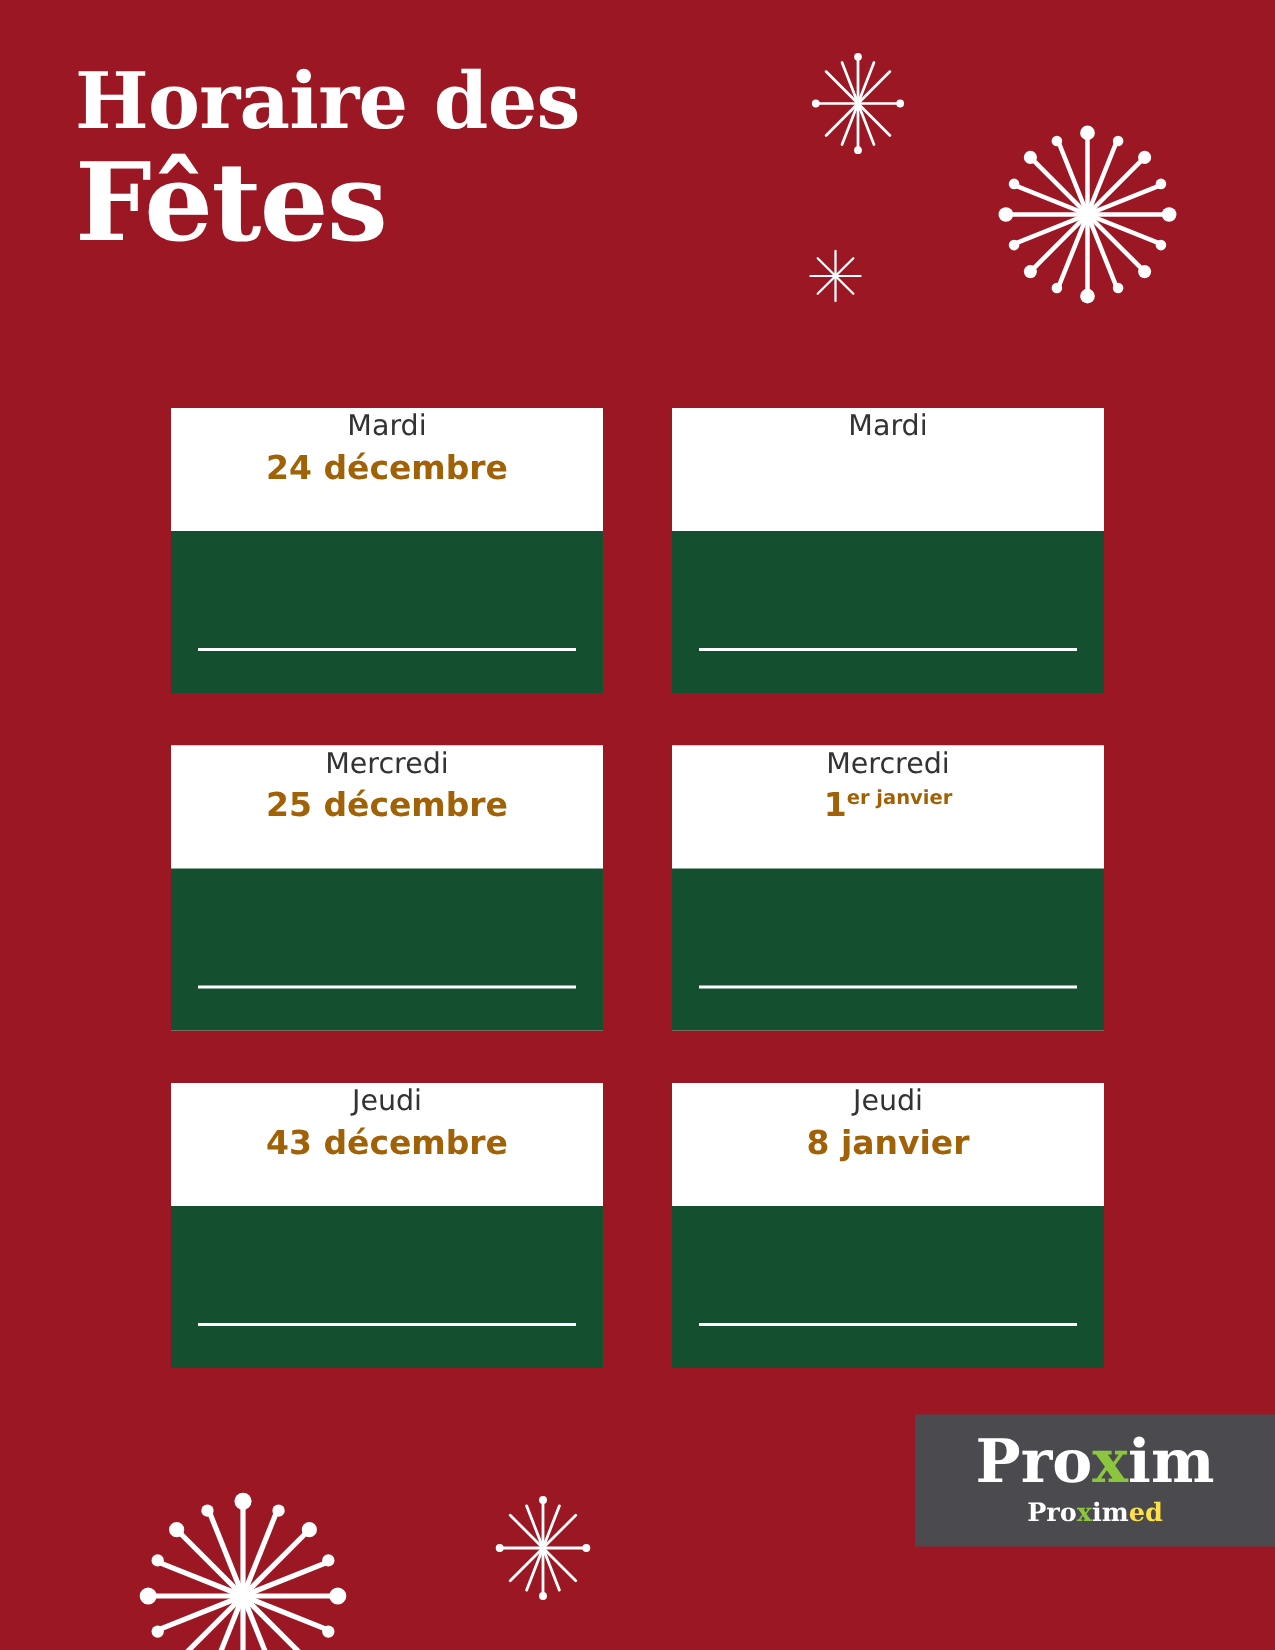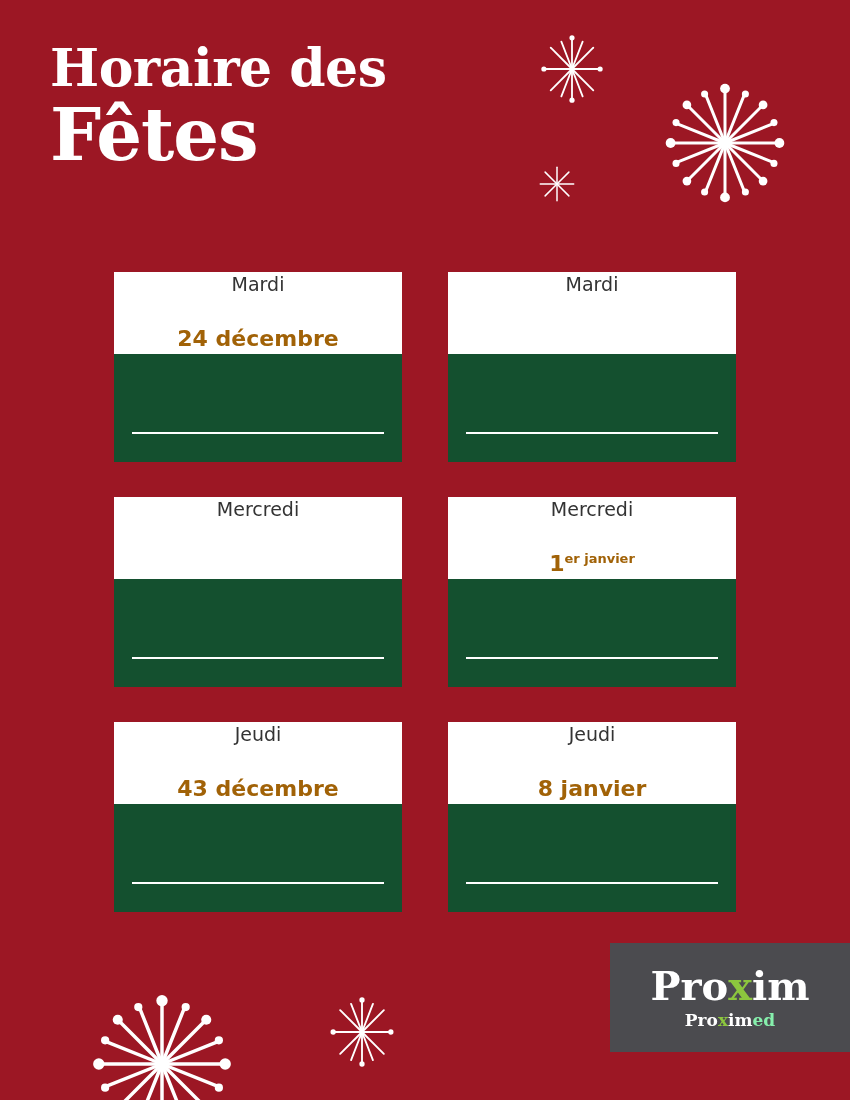--- a/index.html
+++ b/index.html
@@ -66,21 +66,21 @@
     width: 288px;
     height: 190px;
     display: flex;
     flex-direction: column;
   }
   .card-head {
     height: 82px;
     display: flex;
     flex-direction: column;
     align-items: center;
-    justify-content: space-between;
+    justify-content: flex-start;
     background: #ffffff;
   }
   .card-day {
     color: #333333;
     font-size: 19px;
     line-height: 1.35;
     font-weight: normal;
   }
   .card-date {
     color: #a16207;
@@ -107,21 +107,21 @@
     height: 2px;
     background: #ffffff;
   }
 
   
   .logo-box {
     position: absolute;
     left: 610px;
     top: 943px;
     width: 240px;
-    height: 109px;
+    height: 88px;
     background: #4b4b4f;
     display: flex;
     flex-direction: column;
     align-items: center;
     justify-content: center;
   }
   .logo-main {
     font-family: "DejaVu Serif", serif;
     font-weight: bold;
     font-size: 40px;
@@ -135,21 +135,21 @@
   }
   .logo-sub {
     font-family: "DejaVu Serif", serif;
     font-weight: bold;
     font-size: 17px;
     color: #ffffff;
     margin-top: 4px;
     letter-spacing: 0px;
   }
   .logo-sub .x-mark { color: #8cc63e; }
-  .logo-sub .ed-mark { color: #86efac; }
+  .logo-sub .ed-mark { color: #fde047; }
 </style>
 </head>
 <body>
 
 <div class="poster">
 
   <div class="title-block">
     <div class="title-line1">Horaire des</div>
     <div class="title-line2">Fêtes</div>
   </div>
@@ -318,20 +318,21 @@
         <div class="card-day">Mardi</div>
       </div>
       <div class="card-body">
         <div class="write-line"></div>
       </div>
     </div>
 
     <div class="card">
       <div class="card-head">
         <div class="card-day">Mercredi</div>
+        <div class="card-date">25 décembre</div>
       </div>
       <div class="card-body">
         <div class="write-line"></div>
       </div>
     </div>
 
     <div class="card">
       <div class="card-head">
         <div class="card-day">Mercredi</div>
         <div class="card-date"><span>1</span><sup>er janvier</sup></div>

